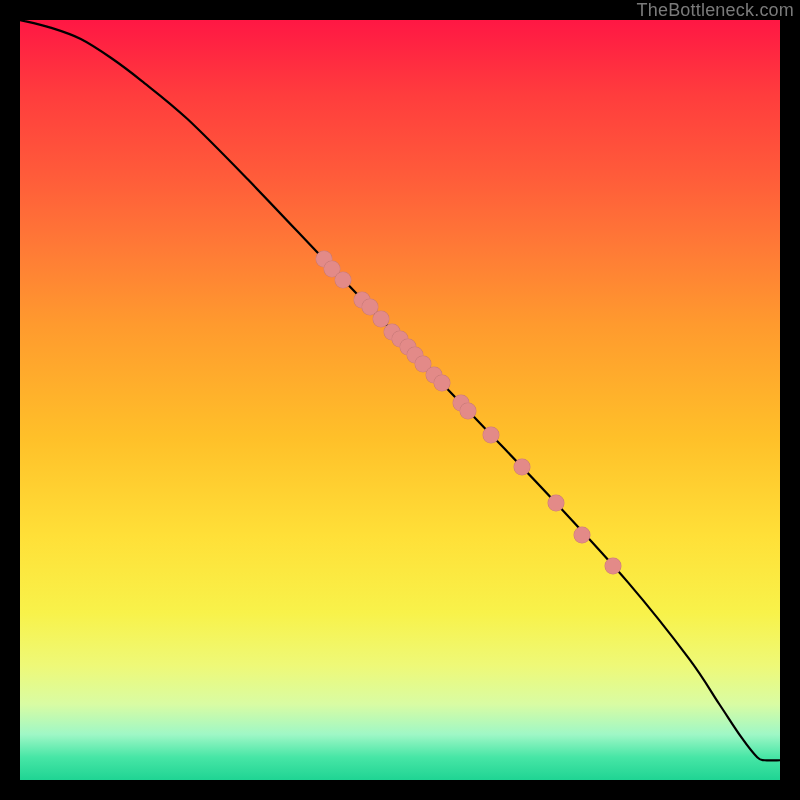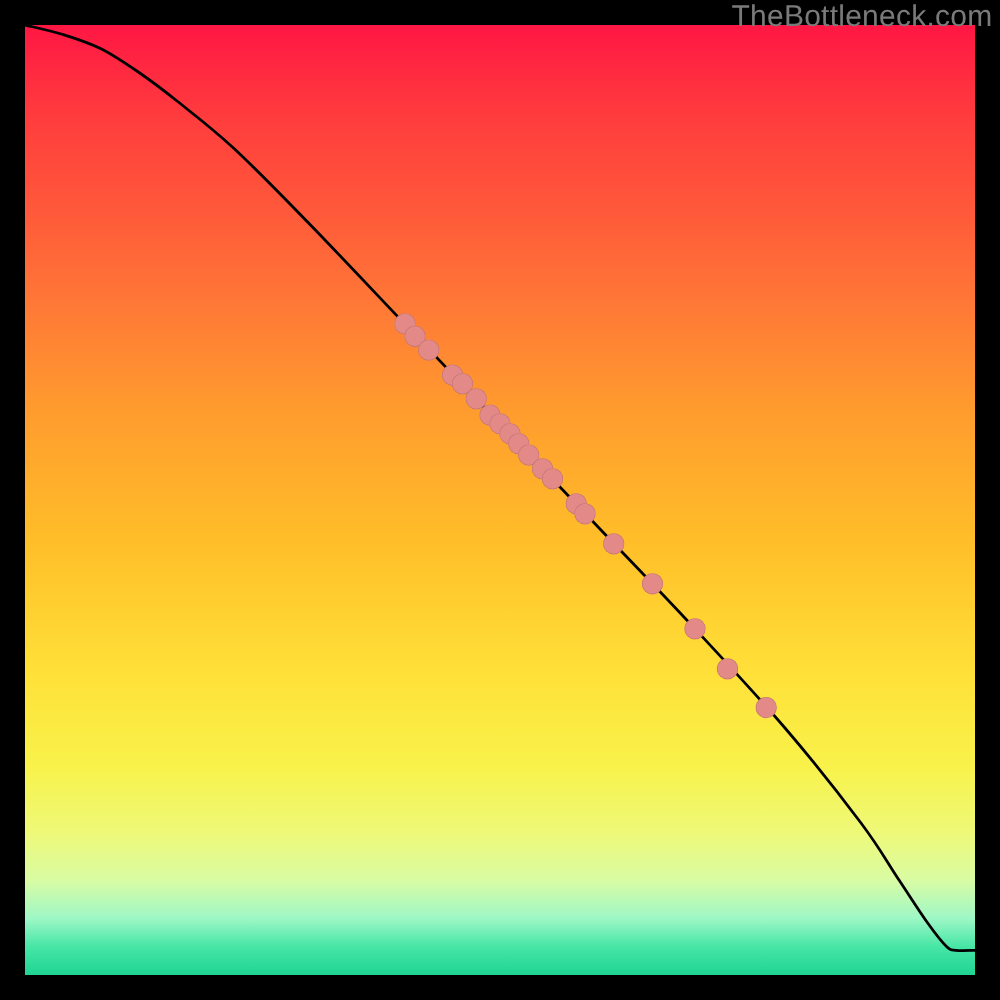--- a/index.html
+++ b/index.html
@@ -39,21 +39,21 @@
       #9ff7c6 94%,
       #47e6a6 97%,
       #1fd493 100%
     );
   }
   .watermark {
     position: absolute;
     top: 0px;
     right: 6px;
     color: #7a7a7a;
-    font-size: 24px;
+    font-size: 18px;
     font-weight: 500;
     letter-spacing: 0.2px;
     user-select: none;
   }
   svg.curve {
     position: absolute;
     left: 0;
     top: 0;
     width: 760px;
     height: 760px;

